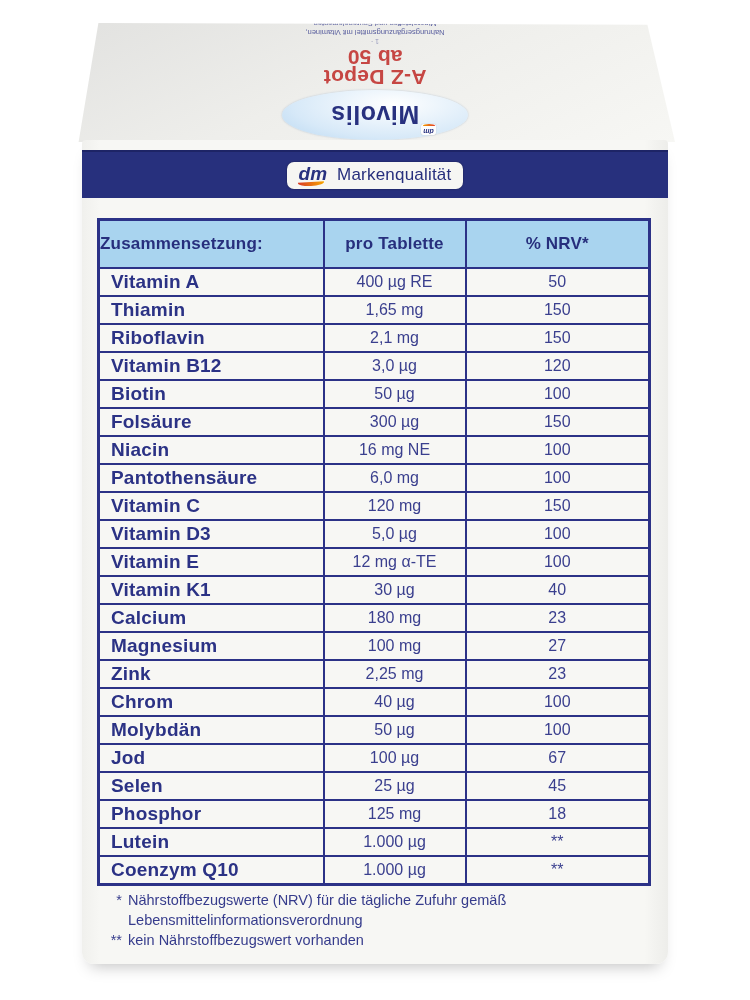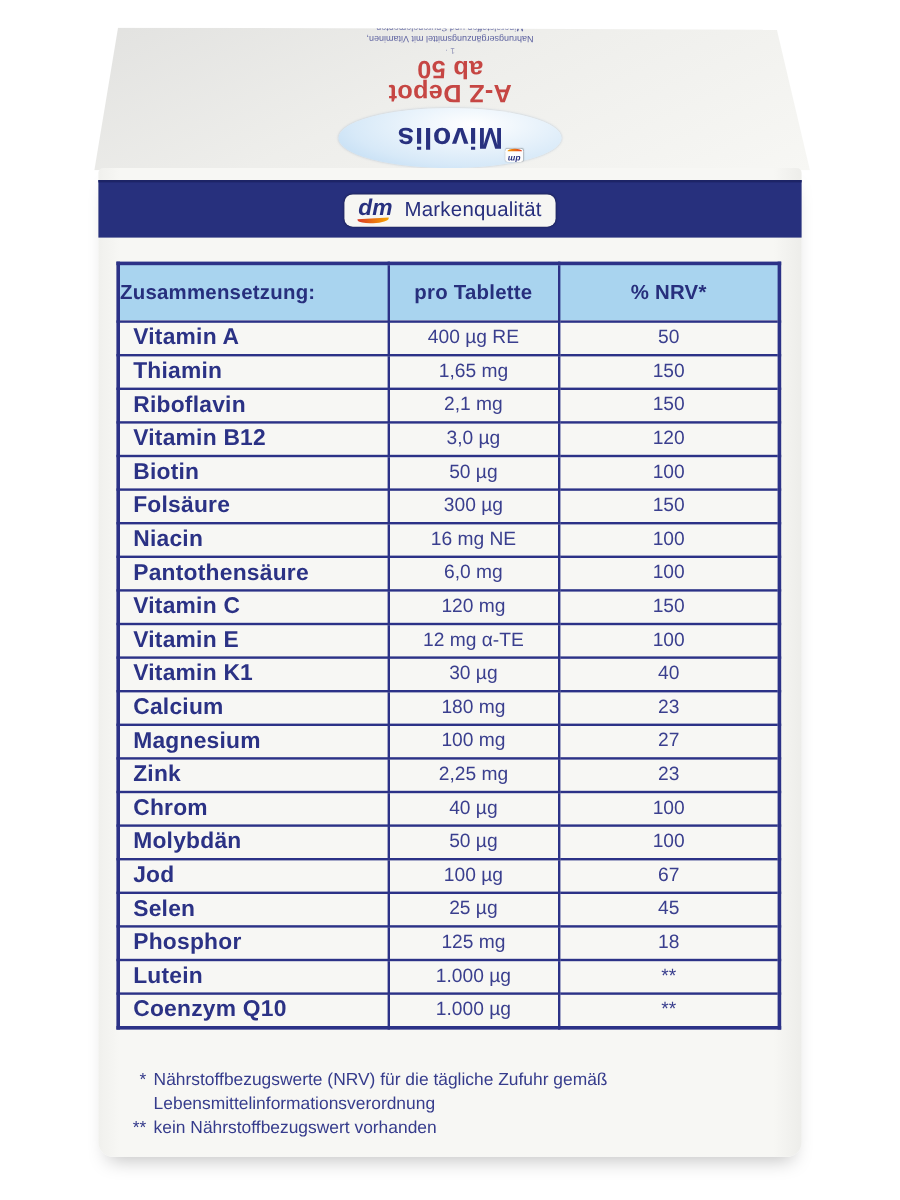--- a/index.html
+++ b/index.html
@@ -167,20 +167,25 @@
             <td class="c-name">Pantothensäure</td>
             <td class="c-amt">6,0 mg</td>
             <td class="c-nrv">100</td>
           </tr>
           <tr>
             <td class="c-name">Vitamin C</td>
             <td class="c-amt">120 mg</td>
             <td class="c-nrv">150</td>
           </tr>
           <tr>
+            <td class="c-name">Vitamin D3</td>
+            <td class="c-amt">5,0 µg</td>
+            <td class="c-nrv">100</td>
+          </tr>
+          <tr>
             <td class="c-name">Vitamin E</td>
             <td class="c-amt">12 mg α-TE</td>
             <td class="c-nrv">100</td>
           </tr>
           <tr>
             <td class="c-name">Vitamin K1</td>
             <td class="c-amt">30 µg</td>
             <td class="c-nrv">40</td>
           </tr>
           <tr>

